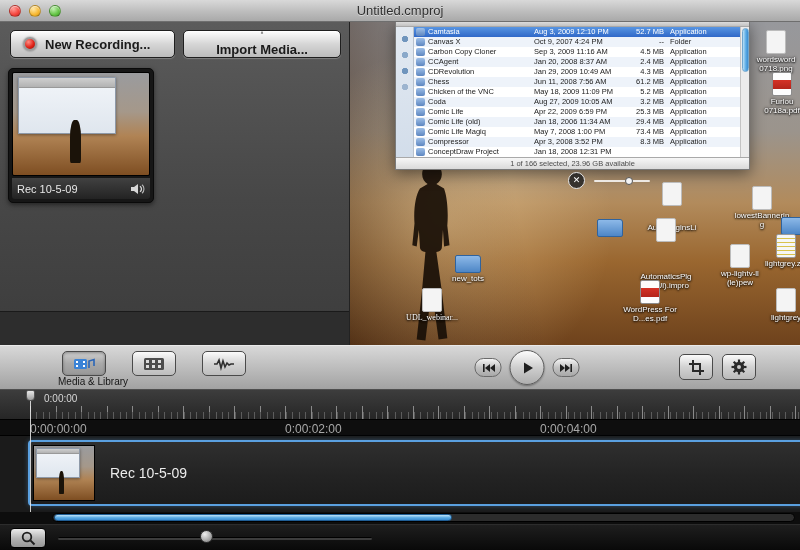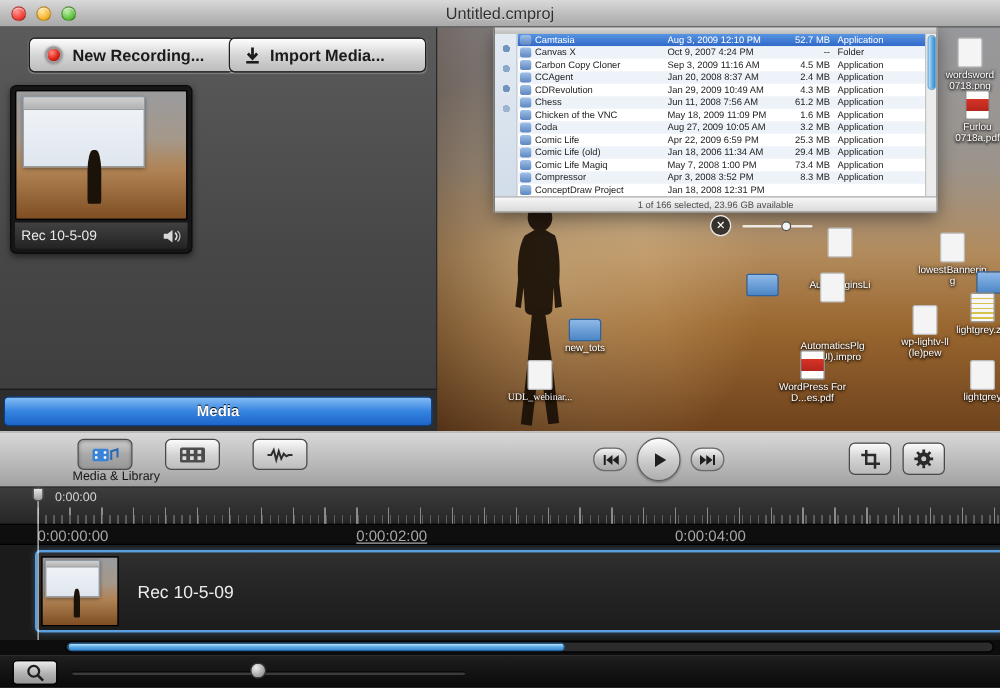--- a/index.html
+++ b/index.html
@@ -14,22 +14,22 @@
   .light.yellow { background:radial-gradient(circle at 35% 30%, #ffe9a8, #f7b730 60%, #d1930f); }
   .light.green { background:radial-gradient(circle at 35% 30%, #c3f0b2, #63c444 60%, #3e9423); }
   .win-title { position:absolute; left:0; right:0; text-align:center; font-size:13px; color:#303030; text-shadow:0 1px 0 rgba(255,255,255,.5); }
 
   
   .main { display:flex; height:323px; }
 
   
   .left-panel { position:relative; width:350px; background:linear-gradient(180deg,#5b5b5b,#474747 55%,#3c3c3c); border-right:1px solid #222; }
   .btn-lg { position:absolute; top:8px; height:28px; border-radius:5px; border:1px solid #1f1f1f; background:linear-gradient(#fefefe,#d6d6d6 50%,#bcbcbc); box-shadow:0 1px 1px rgba(255,255,255,.25), inset 0 1px 0 #fff; font-family:"Liberation Sans",sans-serif; font-size:13px; font-weight:bold; color:#1a1a1a; display:flex; align-items:center; gap:8px; padding:0 12px; cursor:default; }
-  .btn-new { left:10px; width:165px;margin-left:13px; }
-  .btn-import { left:183px; width:158px; }
+  .btn-new { left:10px; width:165px; }
+  .btn-import { left:183px; width:158px;flex-direction:column; }
   .rec-dot { width:14px; height:14px; border-radius:50%; background:radial-gradient(circle at 35% 30%, #ff8d84, #e02318 55%, #8f0d05); border:2px solid #9a9a9a; box-shadow:0 0 2px rgba(0,0,0,.5); }
 
   .clip-card { position:absolute; left:8px; top:46px; width:146px; background:#161616; border:1px solid #0a0a0a; border-radius:5px; padding:3px; box-shadow:0 2px 5px rgba(0,0,0,.5); }
   .mini-desktop { position:relative; overflow:hidden; background:linear-gradient(180deg,#9a9b9e 0%,#a5988a 38%,#b08354 62%,#7e4e22 100%); }
   .thumb { height:104px; border:1px solid #000; border-radius:2px; }
   .mini-window { position:absolute; left:4%; top:4%; width:72%; height:56%; background:linear-gradient(#f2f5f9,#dfe6ee); border:1px solid #8e99a8; box-shadow:0 1px 3px rgba(0,0,0,.4); }
   .mini-window-bar { height:18%; background:linear-gradient(#cfcfcf,#b2b2b2); border-bottom:1px solid #999; }
   .mini-person { position:absolute; left:42%; top:46%; width:8%; height:42%; background:#1b1309; border-radius:40% 40% 10% 10%; }
   .clip-bar { height:21px; margin-top:2px; display:flex; align-items:center; justify-content:space-between; padding:0 5px; background:linear-gradient(#414141,#232323); border-radius:0 0 3px 3px; }
   .clip-name { font-size:11px; color:#e8e8e8; }
@@ -158,23 +158,20 @@
           <svg width="15" height="12" viewBox="0 0 15 12">
               <path d="M1,4 H4 L8,1 V11 L4,8 H1 Z" fill="#d8d8d8"></path>
               <path d="M10,3.2 C12,4.6 12,7.4 10,8.8" stroke="#d8d8d8" stroke-width="1.3" fill="none"></path>
               <path d="M12,1.8 C14.6,3.8 14.6,8.2 12,10.2" stroke="#b8b8b8" stroke-width="1.1" fill="none"></path>
             </svg>
         </div>
       </div>
 
       <div class="tabbar">
 
-      <div class="tab active">
-            <span>Media</span>
-          </div>
         </div>
     </div>
 
     <div class="canvas">
       <svg class="silhouette" width="72" height="186" viewBox="0 0 60 170">
         <path d="M30,3 C35,3 39,7 39,13 C39,17 37,20 34,22 L41,26 C44,34 45,48 44,60 L46,78 L41,79 L40,64 L39,80 C39,82 37,84 34,84 L39,120 L44,163 L36,164 L30,120 L27,140 L24,165 L16,164 L21,118 L24,84 C21,84 19,82 19,80 L18,64 L16,79 L12,78 L14,58 C13,45 15,32 19,26 L26,22 C23,20 21,17 21,13 C21,7 25,3 30,3 Z" fill="#1a1008" fill-opacity="0.93"></path>
       </svg>
 
       <div class="finder">
         <div class="f-toolbar"></div>
@@ -227,21 +224,21 @@
                 <span class="f-name">Chess</span>
                 <span class="f-date">Jun 11, 2008 7:56 AM</span>
                 <span class="f-size">61.2 MB</span>
                 <span class="f-kind">Application</span>
               </div>
 
               <div class="f-row">
                 <span class="f-ic"></span>
                 <span class="f-name">Chicken of the VNC</span>
                 <span class="f-date">May 18, 2009 11:09 PM</span>
-                <span class="f-size">1.6 MB</span>
+                <span class="f-size">5.2 MB</span>
                 <span class="f-kind">Application</span>
               </div>
 
               <div class="f-row">
                 <span class="f-ic"></span>
                 <span class="f-name">Coda</span>
                 <span class="f-date">Aug 27, 2009 10:05 AM</span>
                 <span class="f-size">3.2 MB</span>
                 <span class="f-kind">Application</span>
               </div>
@@ -451,21 +448,21 @@
       <div class="ticks-major"></div>
       <div class="ticks-minor"></div>
       <div class="ruler-time">0:00:00</div>
     </div>
     <div class="playhead">
         <div class="ph-handle"></div>
       </div>
     <div class="time-row">
 
     <span class="tl-label" style="left: 30px;"><span>0:00:00:00</span></span>
-        <span class="tl-label" style="left: 285px; text-decoration: underline;"><span>0:00:02:00</span></span>
+        <span class="tl-label" style="left: 285px;"><span>0:00:02:00</span></span>
         <span class="tl-label" style="left: 540px;"><span>0:00:04:00</span></span>
       </div>
     <div class="track-area">
       <div class="clip">
         <div class="clip-thumb mini-desktop">
           <div class="mini-window">
               <div class="mini-window-bar"></div>
             </div>
           <div class="mini-person"></div>
         </div>

